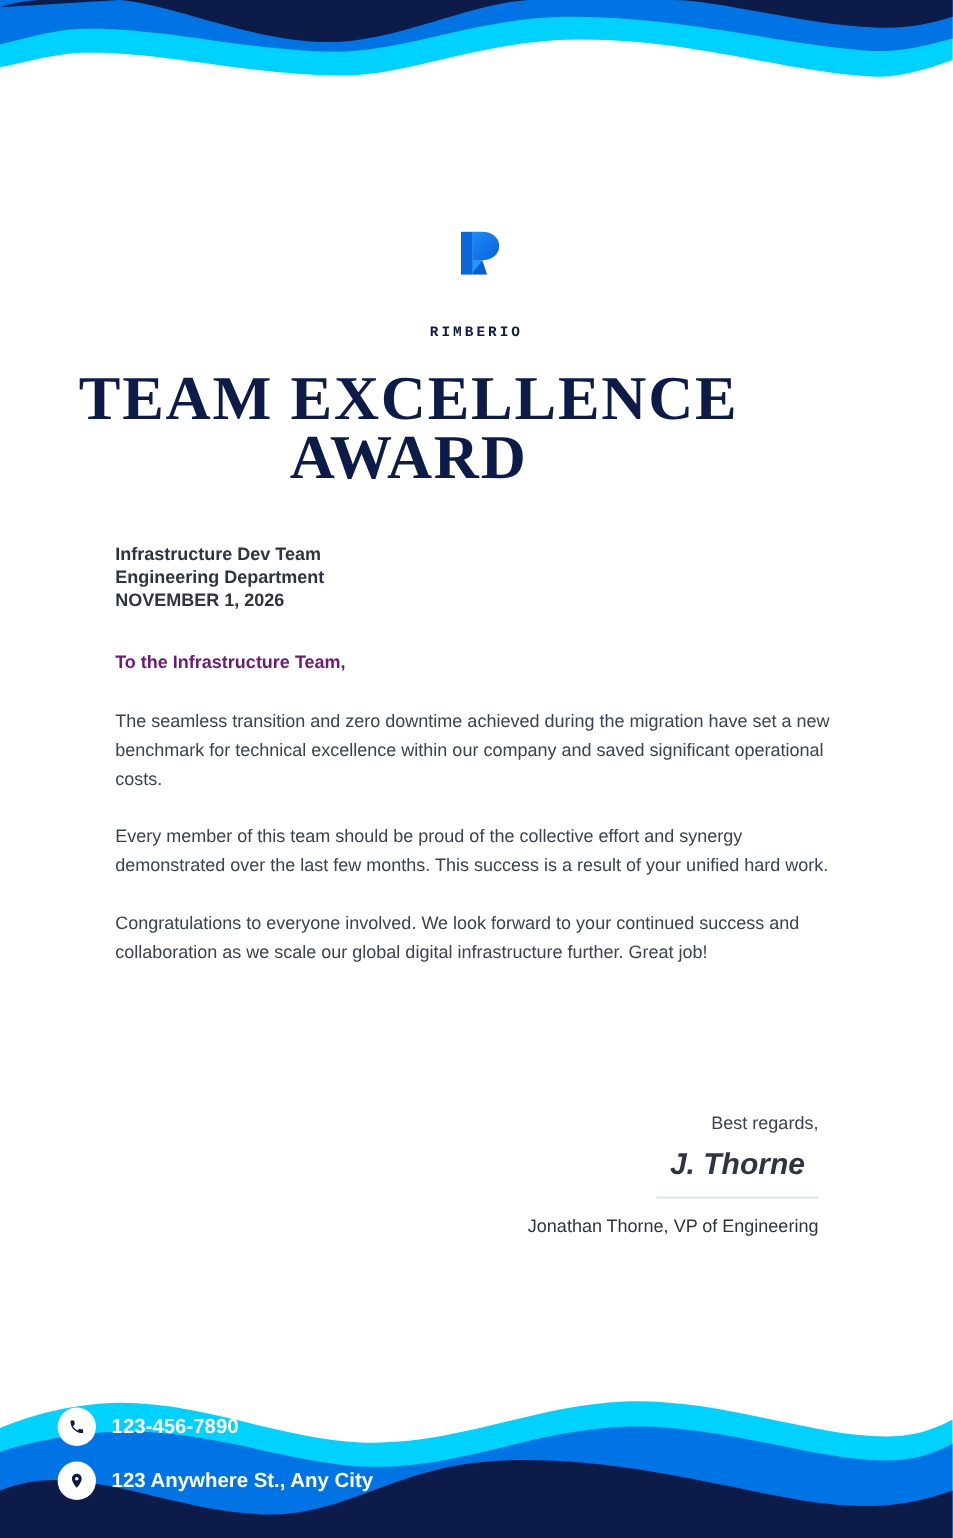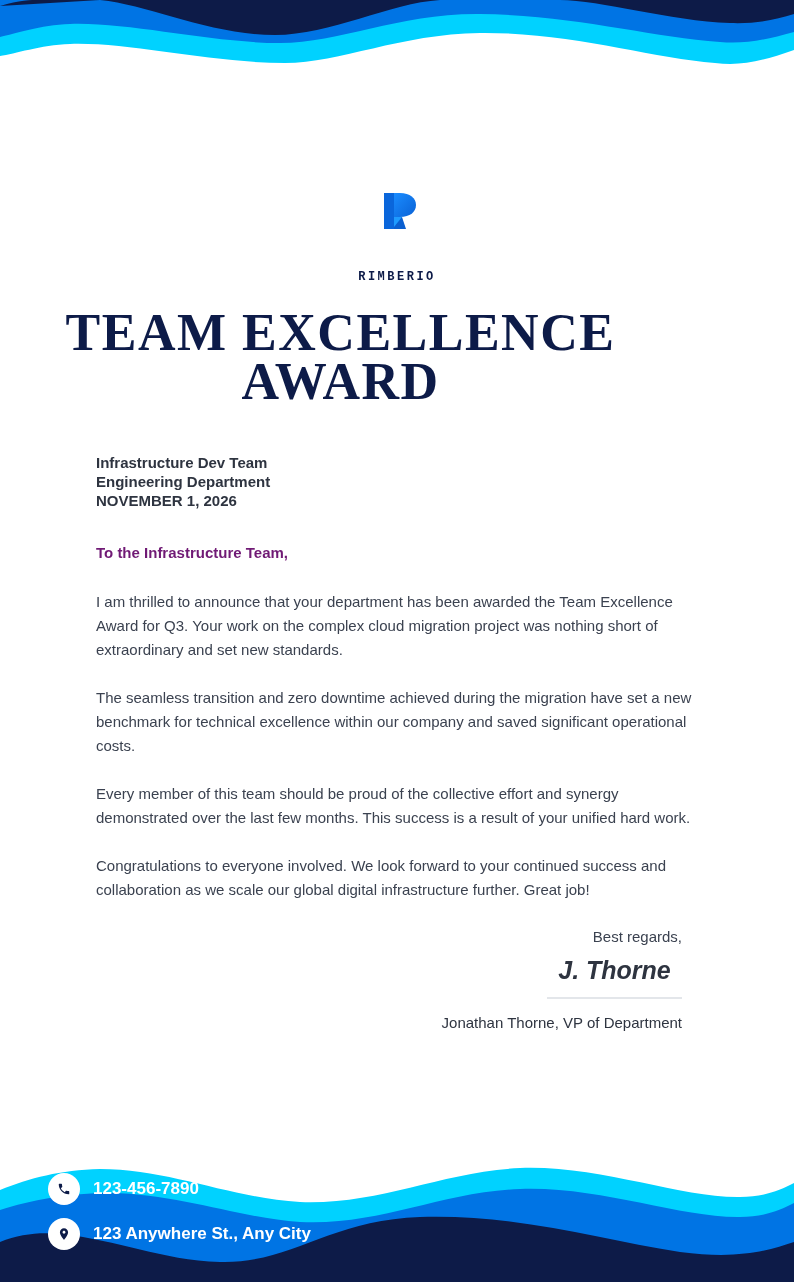--- a/index.html
+++ b/index.html
@@ -77,30 +77,29 @@
 
 <div class="recipient">
   <div>Infrastructure Dev Team</div>
   <div>Engineering Department</div>
   <div>NOVEMBER 1, 2026</div>
 </div>
 
 <div class="salutation">To the Infrastructure Team,</div>
 
 <div class="body-text">
-  <p>I am thrilled to announce that your department has been awarded the Team Excellence Award for Q3. Your work on the complex cloud migration project was nothing short of extraordinary and set new standards.</p>
   <p>The seamless transition and zero downtime achieved during the migration have set a new benchmark for technical excellence within our company and saved significant operational costs.</p>
   <p>Every member of this team should be proud of the collective effort and synergy demonstrated over the last few months. This success is a result of your unified hard work.</p>
   <p>Congratulations to everyone involved. We look forward to your continued success and collaboration as we scale our global digital infrastructure further. Great job!</p>
 </div>
 
 <div class="signoff">Best regards,</div>
 <div class="signature">J. Thorne</div>
 <div class="sig-line"></div>
-<div class="signer">Jonathan Thorne, VP of Department</div>
+<div class="signer">Jonathan Thorne, VP of Engineering</div>
 
 <svg class="wave-bottom" viewBox="0 0 794 132" preserveAspectRatio="none">
   <path fill="#00d2ff" d="M0,40 C30,28 60,20 100,19 C170,19 230,48 300,52 C380,55 440,22 520,18 C600,15 680,48 740,47 C765,47 780,40 794,33 L794,132 L0,132 Z"></path>
   <path fill="#0074e4" d="M0,60 C30,50 70,43 110,43 C180,44 240,68 300,72 C380,76 440,42 520,39 C600,36 680,68 740,67 C765,67 780,60 794,53 L794,132 L0,132 Z"></path>
   <path fill="#0d1b48" d="M0,92 C20,84 40,82 60,84 C120,90 160,110 220,112 C290,114 330,70 420,67 C520,64 600,90 680,102 C740,110 770,100 794,92 L794,132 L0,132 Z"></path>
 </svg>
 
 <div class="contact contact-phone">
   <span class="ic">
     <svg width="14" height="14" viewBox="0 0 24 24">

